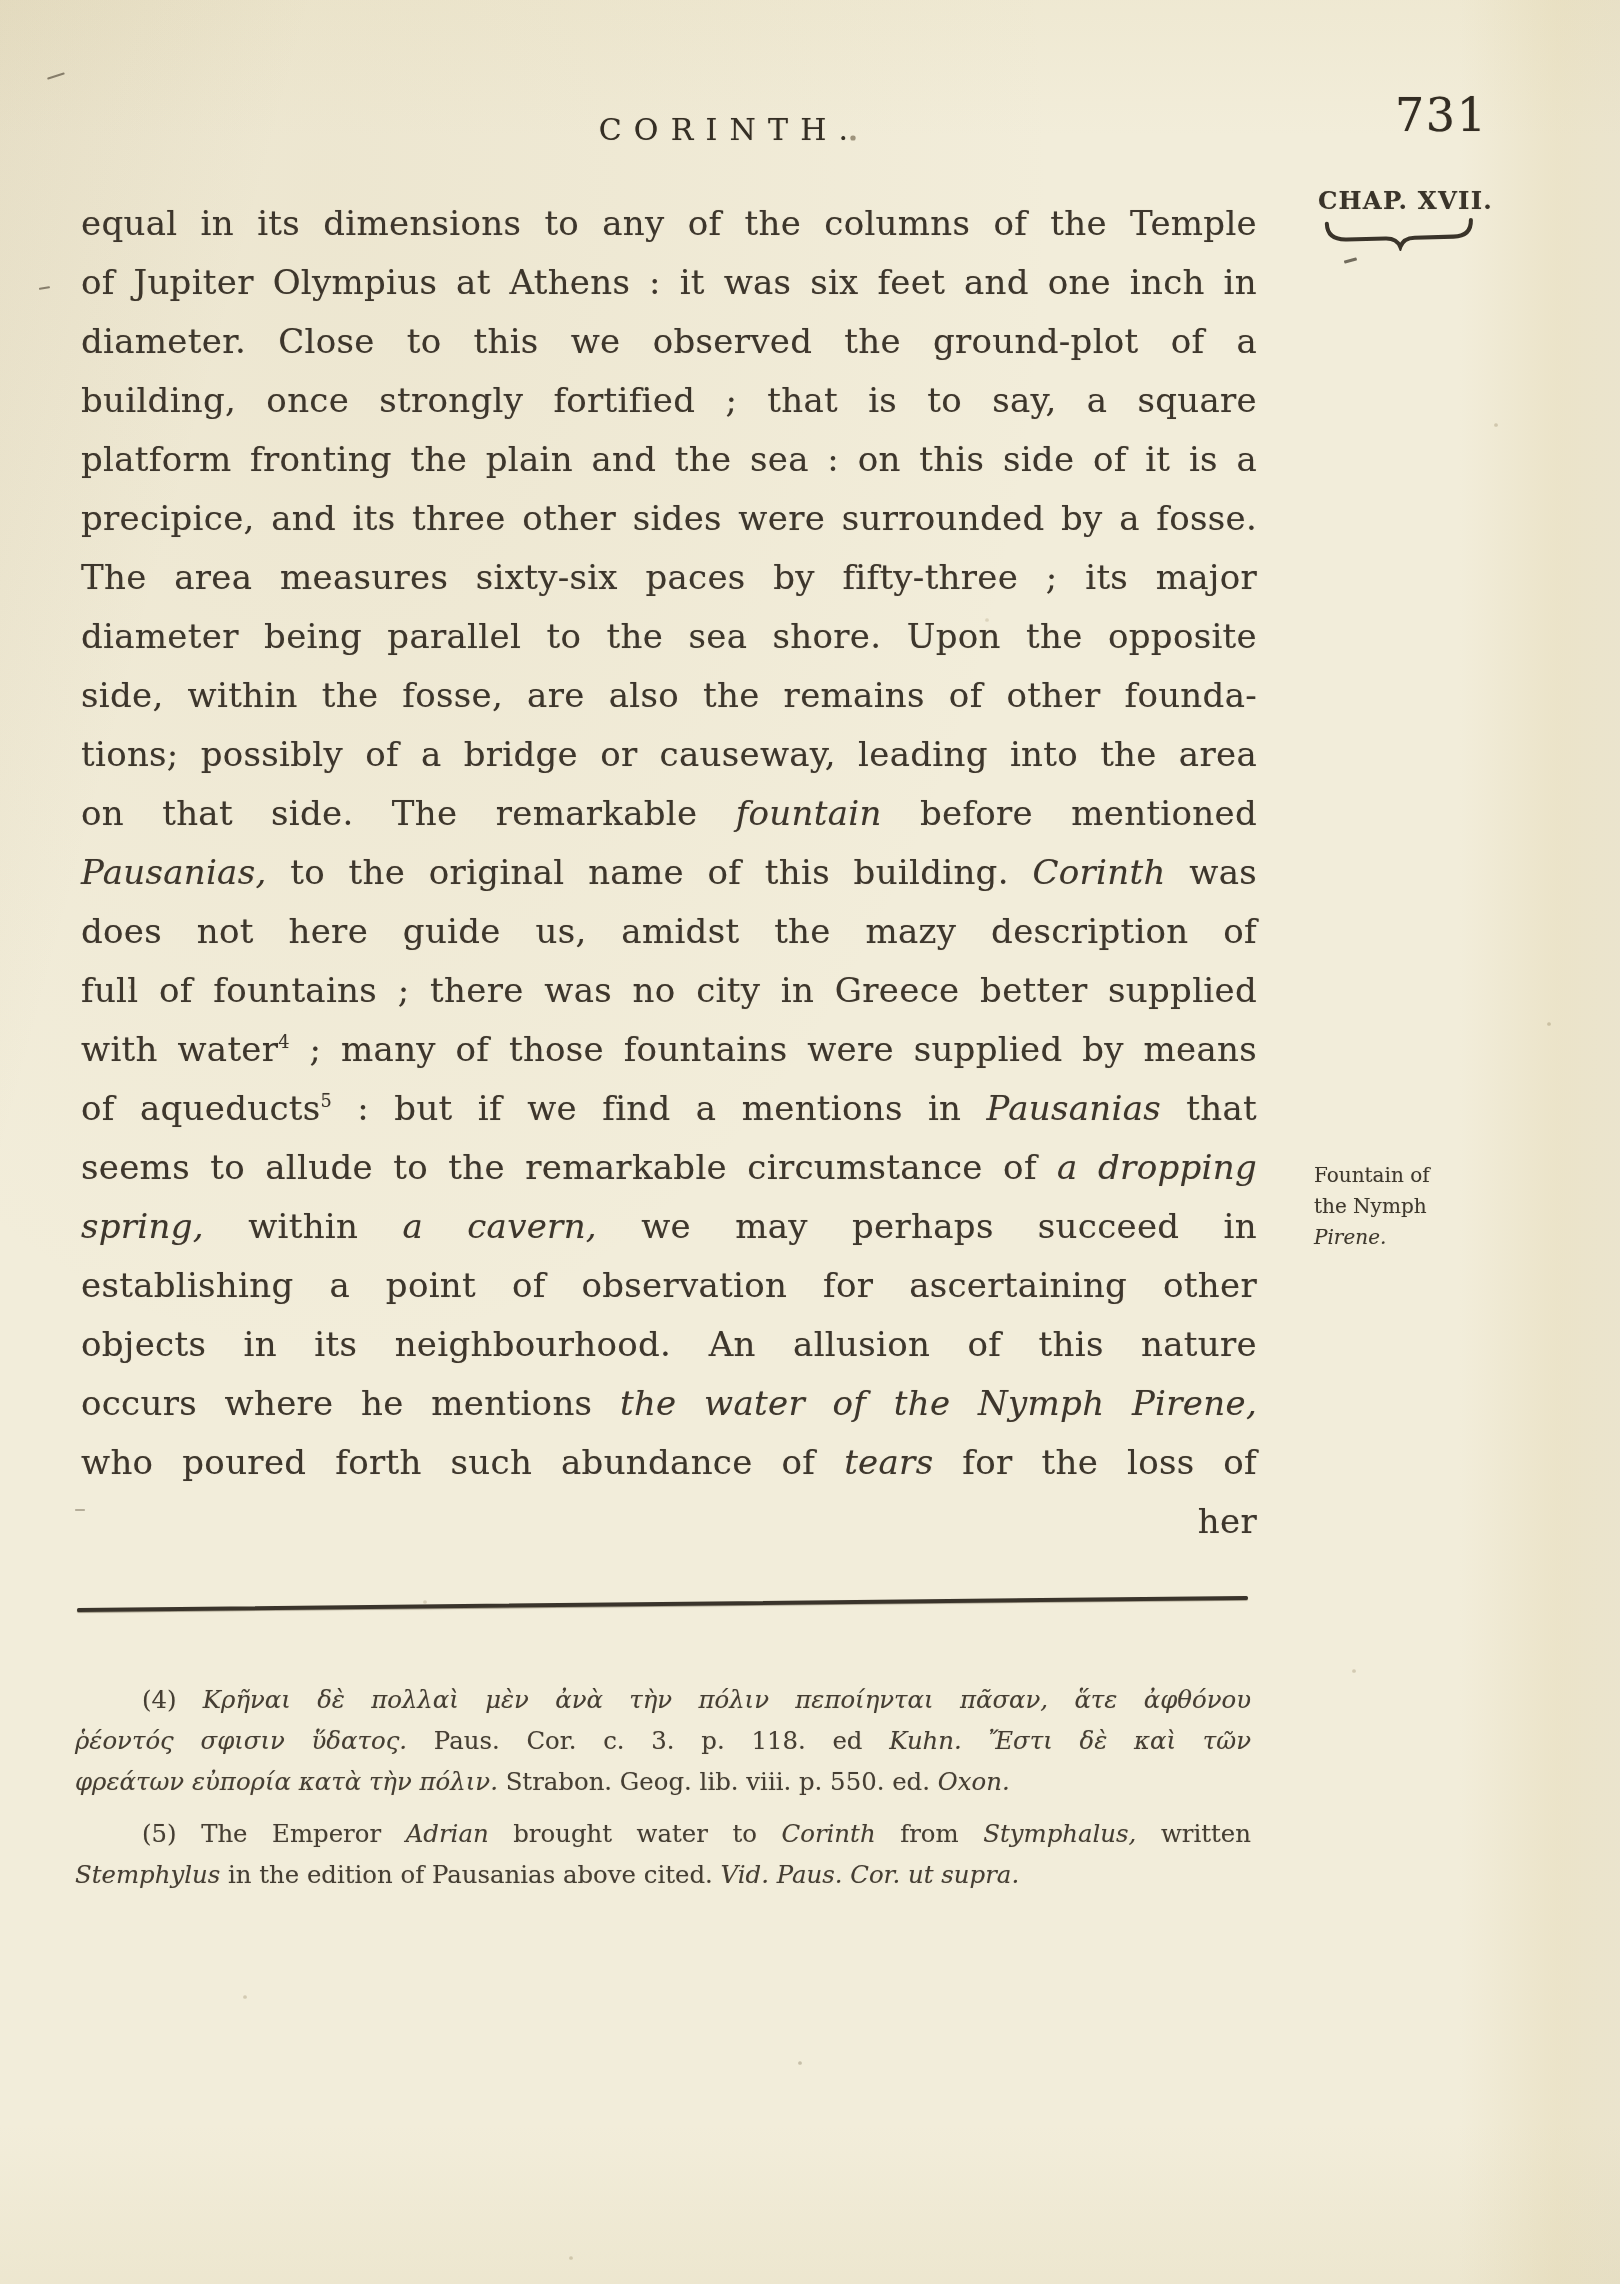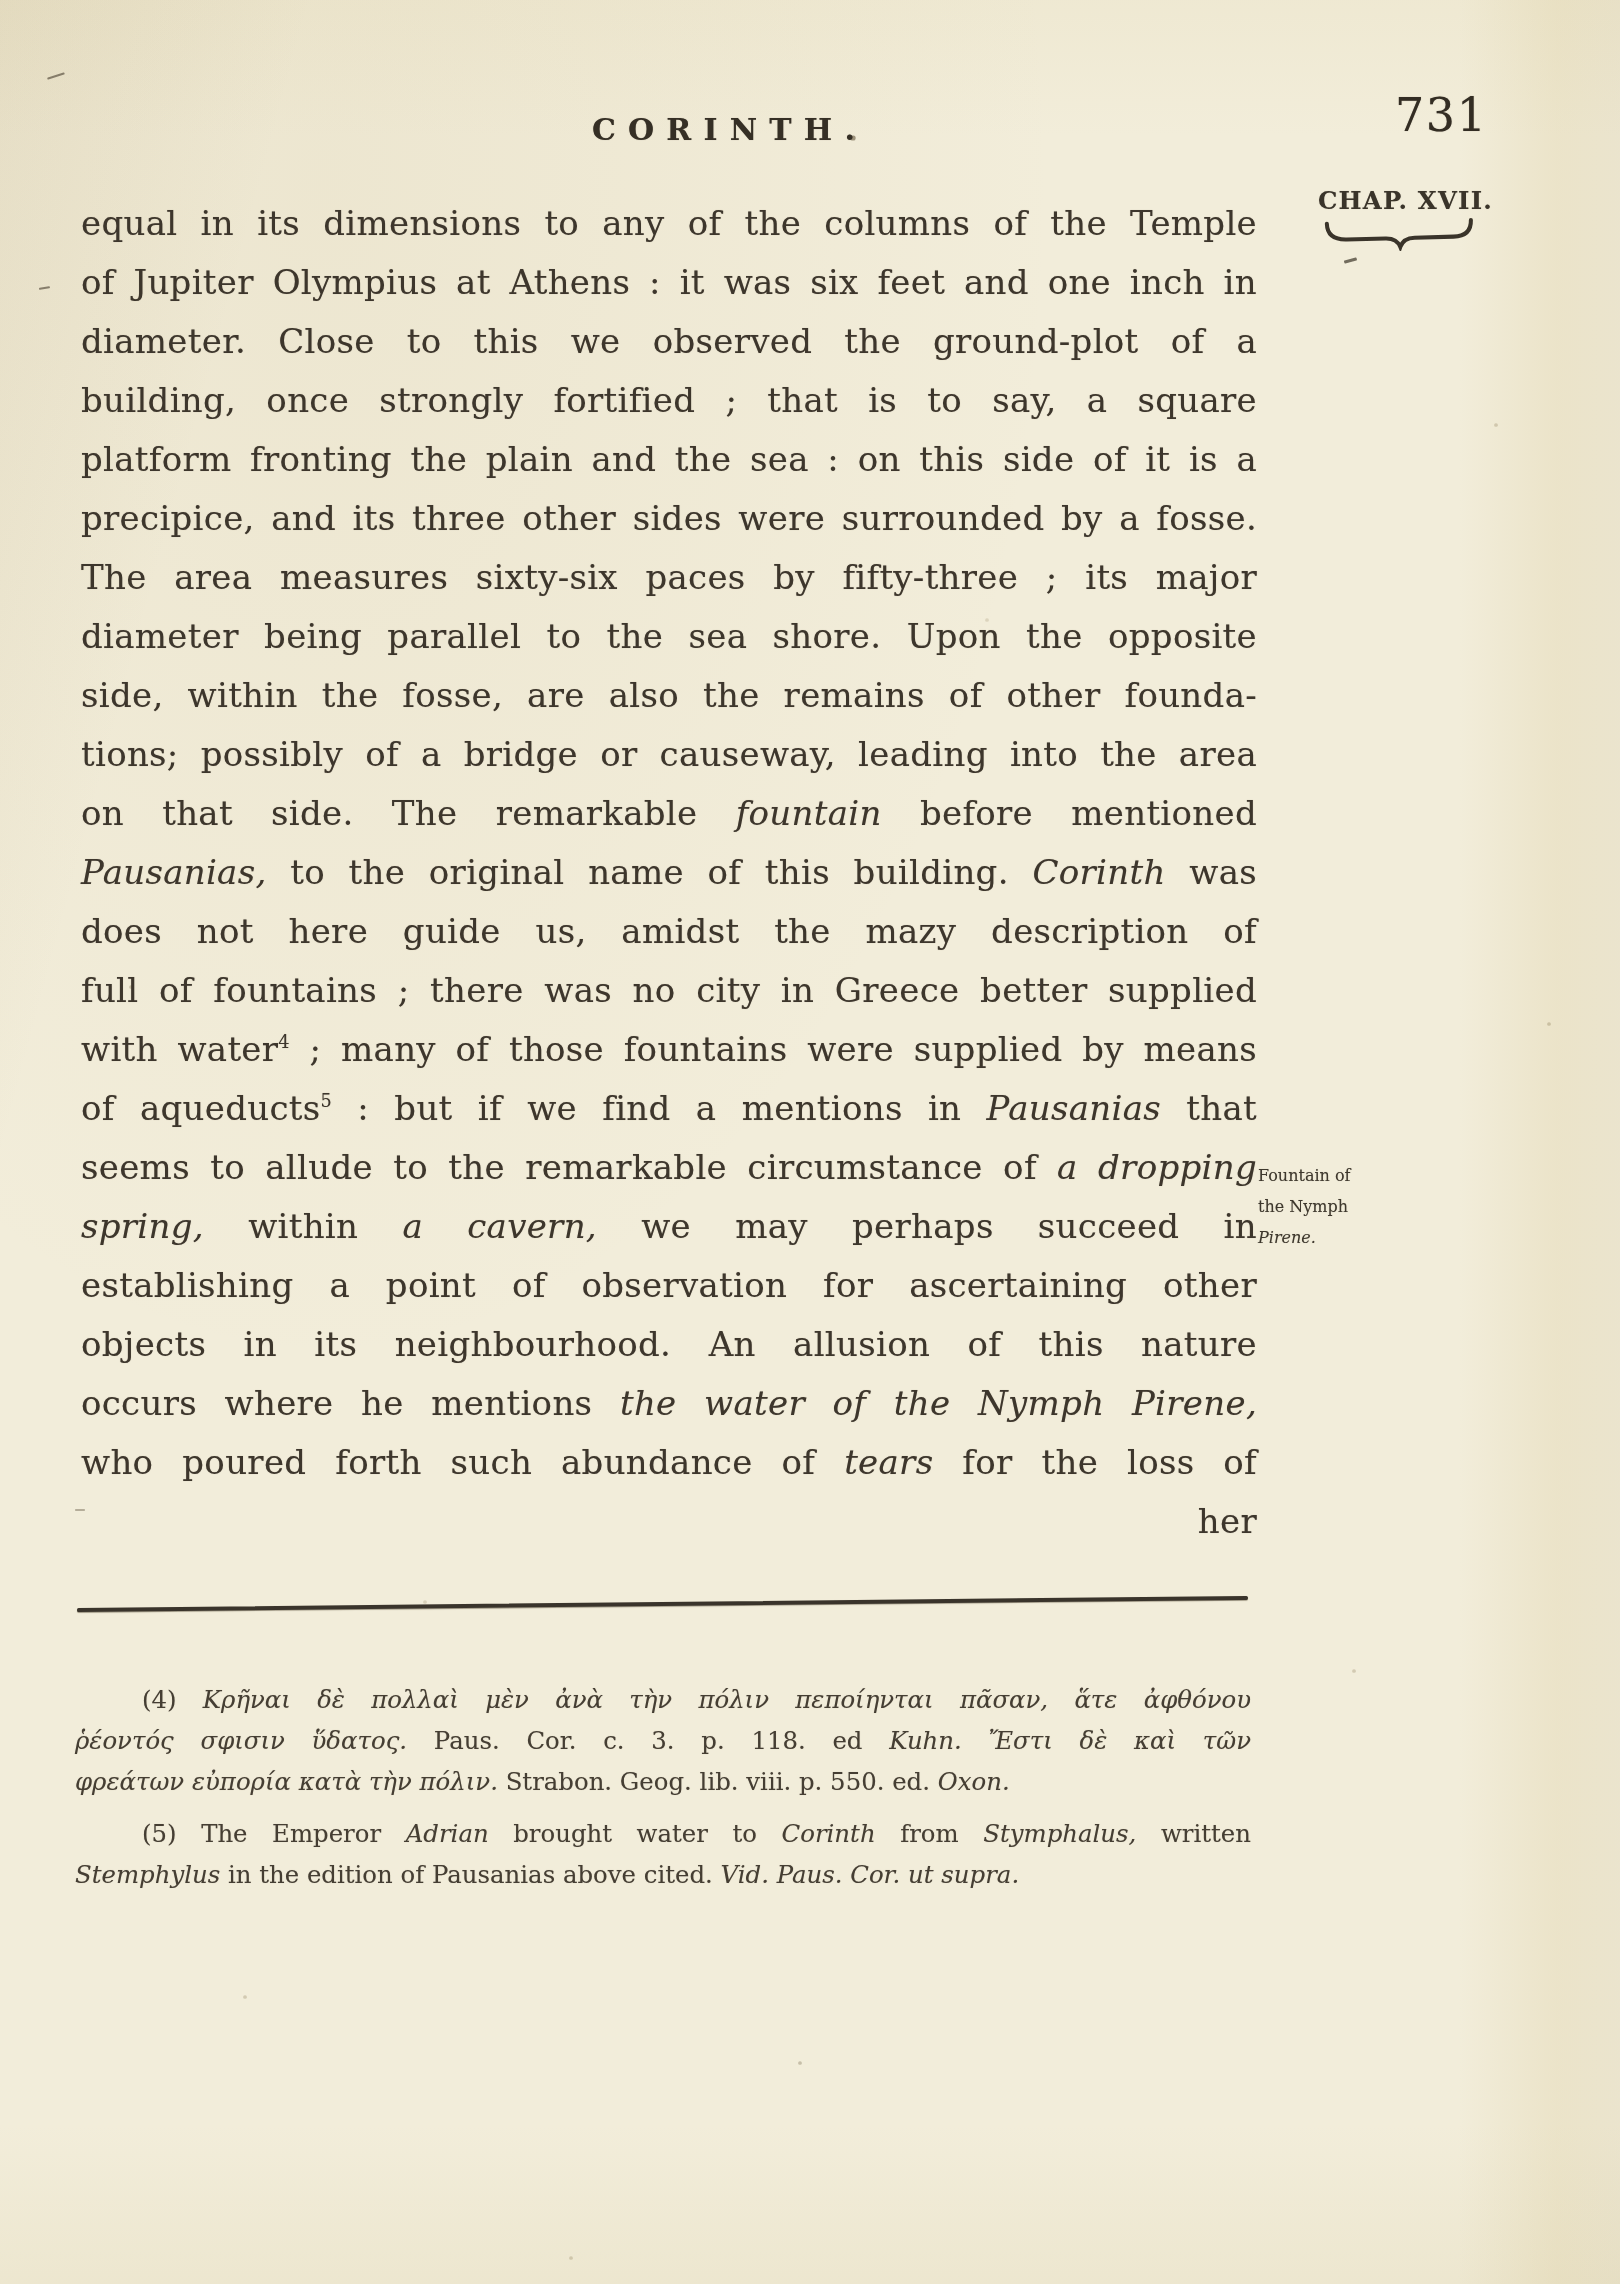--- a/index.html
+++ b/index.html
@@ -18,21 +18,20 @@
       linear-gradient(to right, transparent 90%, rgba(205,185,125,0.18) 96%, rgba(170,150,95,0.10) 100%),
       linear-gradient(to bottom, rgba(210,195,140,0.10), transparent 6%, transparent 93%, rgba(200,185,130,0.12) 100%),
       #f2edda;
   }
   
   .running-title {
     position: absolute; top: 112px; left: 0; width: 1459px;
     text-align: center;
     font-size: 30px; letter-spacing: 12.2px; color: #352f25;
     text-shadow: 0 0 0.8px rgba(60,50,40,0.45);
-    font-weight: bold;
   }
   .page-number {
     position: absolute; top: 88px; left: 1395px;
     font-size: 46px; color: #332d23;
     letter-spacing: 1.6px;
     text-shadow: 0 0 0.8px rgba(60,50,40,0.5);
   }
   
   .chapter-note {
     position: absolute; top: 186px; left: 1318px; width: 187px;
@@ -66,22 +65,22 @@
     position: absolute; top: 1679px; left: 75px; width: 1176px;
     font-size: 24.4px; color: #453e33;
     text-shadow: 0 0 0.8px rgba(70,60,45,0.3);
   }
   .footnote { margin-bottom: 11.4px; }
   .fn-line { min-height: 41px; line-height: 41px; }
   .fn-line.justify { text-align: justify; text-align-last: justify; }
   .fn-line.indent { text-indent: 67px; }
   
   .margin-note {
-    position: absolute; top: 1160px; left: 1258px; width: 196px;
-    font-size: 16px; line-height: 31px; color: #3e382d;
+    position: absolute; top: 1160px; left: 1314px; width: 196px;
+    font-size: 20px; line-height: 31px; color: #3e382d;
     text-shadow: 0 0 0.8px rgba(60,50,40,0.3);
   }
   
   .speckles { position: absolute; top: 0; left: 0; width: 1.6px; height: 1.6px;
     background: transparent;
     box-shadow:
       852px 137px 0 1.6px rgba(90,75,50,0.55),
       130px 986px 0 0.8px rgba(120,100,60,0.30),
       1495px 424px 0 0.8px rgba(120,100,60,0.25),
       1548px 1023px 0 0.8px rgba(120,100,60,0.28),

